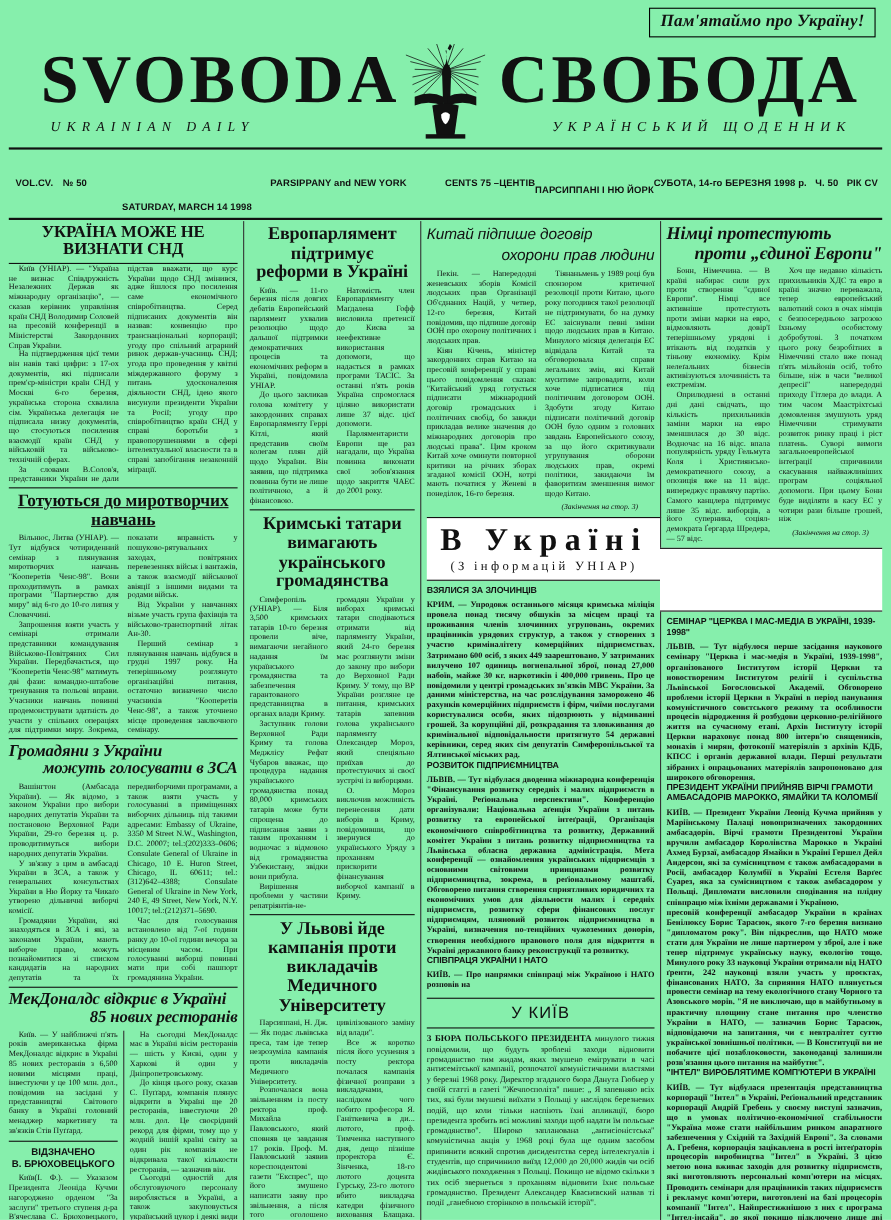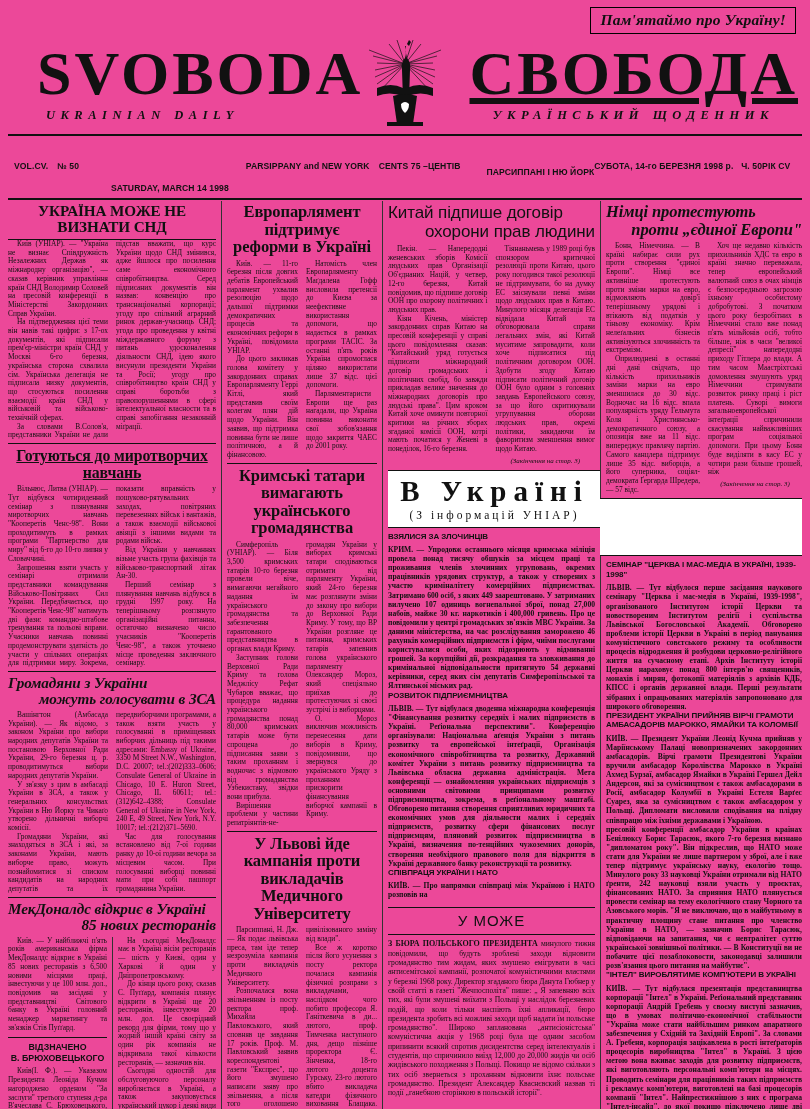--- a/index.html
+++ b/index.html
@@ -13,21 +13,21 @@
     font-family: "Liberation Serif", serif;
     color: #111;
     overflow: hidden;
   }
   .page {
     width: 810px;
     height: 1109px;
     position: relative;
     box-sizing: border-box;
     padding: 0 8px;
-    background: #ec4899;
+    background: #86efac;
   }
 
   
   .slogan-wrap {
     display: flex;
     justify-content: flex-end;
     padding-top: 7px;
     padding-right: 6px;
   }
   .slogan-box {
@@ -48,27 +48,27 @@
   .mast-title {
     position: absolute;
     top: 6px;
     font-family: "Liberation Serif", serif;
     font-weight: bold;
     font-size: 62px;
     line-height: 62px;
     letter-spacing: 3px;
   }
   .mast-left  { left: 29px; }
-  .mast-right { right: 4px; text-decoration: underline; }
+  .mast-right { right: 20px; }
   .mast-sub {
     position: absolute;
     top: 72px;
     font-family: "Liberation Serif", serif;
     font-style: italic;
-    font-weight: bold;
+    font-weight: normal;
     font-size: 12.5px;
     letter-spacing: 5.5px;
   }
   .mast-sub-left  { left: 38px; }
   .mast-sub-right { right: 28px; }
 
   .emblem {
     position: absolute;
     left: 50%;
     transform: translateX(-50%);
@@ -89,25 +89,25 @@
     font-weight: bold;
     letter-spacing: .1px;
     padding: 3px 4px 3px 6px;
     white-space: nowrap;
   }
   .folio > span { display: inline-block; }
   .fl-vol   { width: 48px; }
   .fl-no    { width: 60px; }
   .fl-date  { width: 150px; margin-top: 44px; }
   .fl-city  { width: 148px; }
-  .fl-cents { width: 120px; }
+  .fl-cents { width: 120px; text-align: right; }
   .fl-ucity { width: 110px; margin-top: 12px; }
   .fl-udate { width: 130px; }
   .fl-ch    { width: 42px; text-align: right; }
-  .fl-rik   { width: 40px; text-align: left; }
+  .fl-rik   { width: 40px; text-align: right; }
 
   
   .grid {
     display: flex;
     height: 955px;
     margin-top: 1px;
   }
   .col {
     box-sizing: border-box;
   }
@@ -129,24 +129,25 @@
     letter-spacing: -.1px;
   }
   h1.hl.big { font-size: 16.5px; line-height: 17.5px; }
   h1.hl.ital {
     font-style: italic;
     text-align: left;
   }
   h1.hl.ital .l2 { display:block; text-align: right; }
   h1.hl.sans {
     font-family: "Liberation Sans", sans-serif;
-    font-size: 17px;
+    font-size: 14px;
     line-height: 19px;
     font-weight: normal;
     text-align: left;
+    font-style: italic;
   }
   h1.hl.sans .l2 { display:block; text-align: right; }
   h1.hl.c2 { font-size: 15.8px; line-height: 17px; text-decoration: underline; }
   h1.hl.center2 { text-align: center; }
   h1.hl.center2 .l2 { display:block; }
 
   
   .body2 {
     column-count: 2;
     column-gap: 8px;
@@ -476,21 +477,21 @@
       </div>
 
       <div>
         <div class="kicker">СПІВПРАЦЯ УКРАЇНИ І НАТО</div>
         <div class="news-body">
           <p>КИЇВ. — Про напрямки співпраці між Україною і НАТО розповів на</p>
         </div>
       </div>
 
       <div class="sec-rule-top" style="margin-top:8px;"></div>
-      <div class="sec-head sec-rule-bot">У МОЖЕ</div>
+      <div class="sec-head sec-rule-bot">У КИЇВ</div>
       <div class="wire-body">
         <p><span class="lead">З БЮРА ПОЛЬСЬКОГО ПРЕЗИДЕНТА</span> <span>минулого тижня повідомили, що будуть зроблені заходи відновити громадянство тим жидам, яких змушено емігрувати в часі антисемітської кампанії, розпочатої комуністичними властями у березні 1968 року. Директор згаданого бюра Данута Гюбнер у своїй статті в газеті "Жечпосполіта" пише: „ Я запевняю всіх тих, які були змушені виїхати з Польщі у наслідок березневих подій, що коли тільки наспіють їхні апликації, бюро президента зробить всі можливі заходи щоб надати їм польське громадянство". Широко запланована „антисіоністська" комуністична акція у 1968 році була ще одним засобом припинити всякий спротив дисидентства серед інтелектуалів і студентів, що спричинило виїзд 12,000 до 20,000 жидів чи осіб жидівського походження з Польщі. Покищо не відомо скільки з тих осіб звернеться з проханням відновити їхнє польське громадянство. Президент Александер Кваснєвский назвав ті події „ганебною сторінкою в польській історії".</span></p>
       </div>
 
     </div>
 
     <div class="col colD">
 
       <div>
         <h1 class="hl ital big">

